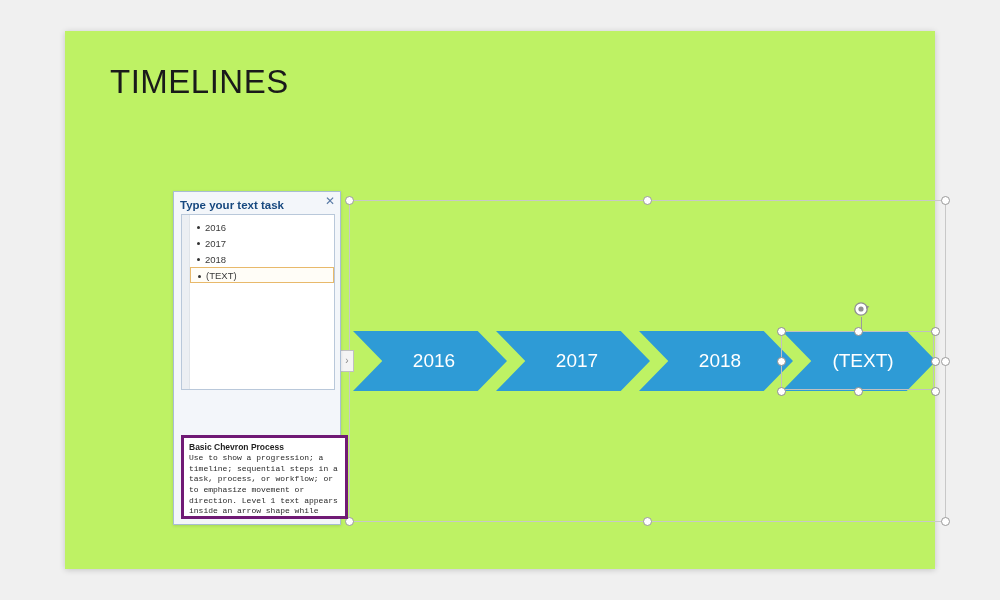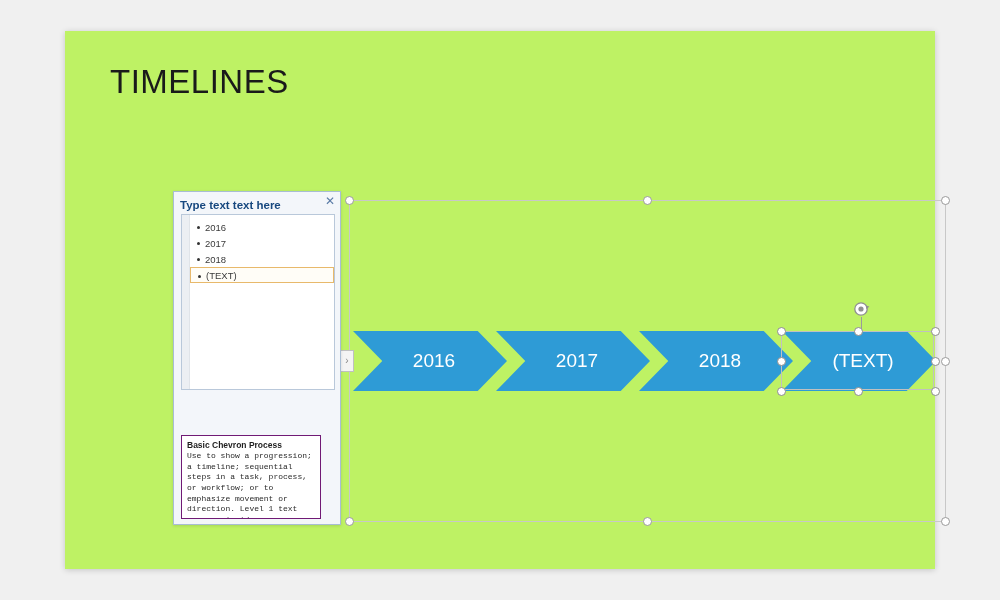--- a/index.html
+++ b/index.html
@@ -245,24 +245,24 @@
     border: 1px solid #e8b96b;
     background: #fffdf7;
     padding-left: 15px;
   }
   .pane-item.selected::before { left: 7px; }
 
   #text-pane-desc {
     position: absolute;
     left: 7px;
     top: 243px;
-    width: 140px;
+    width: 167px;
     height: 84px;
     background: #ffffff;
-    border: 1px solid #701a75;
+    border: 3px solid #701a75;
     box-sizing: border-box;
     padding: 4px 5px;
     overflow: hidden;
   }
   #desc-title {
     font-size: 8.5px;
     font-weight: bold;
     color: #1f1f1f;
     margin-bottom: 1px;
     font-family: "Liberation Sans", sans-serif;
@@ -324,21 +324,21 @@
     <div class="shape-handle sh-bm"></div>
     <div class="shape-handle sh-br"></div>
   </div>
 
   <div id="textpane-toggle">
     <span>›</span>
   </div>
 
   <div id="text-pane">
     <div id="text-pane-header">
-      <span id="text-pane-title">Type text text here</span>
+      <span id="text-pane-title">Type your text task</span>
       <span id="text-pane-close">✕</span>
     </div>
 
     <div id="text-pane-list">
       <div id="list-gutter"></div>
       <div style="padding-top:4px;">
         <div class="pane-item">
           <span>2016</span>
         </div>
         <div class="pane-item">

